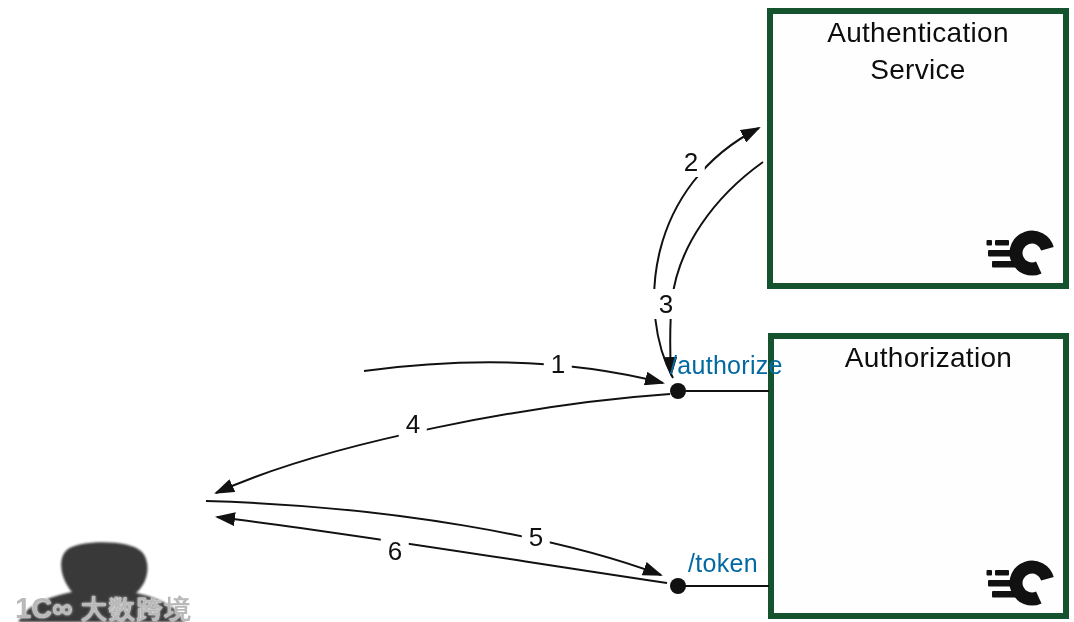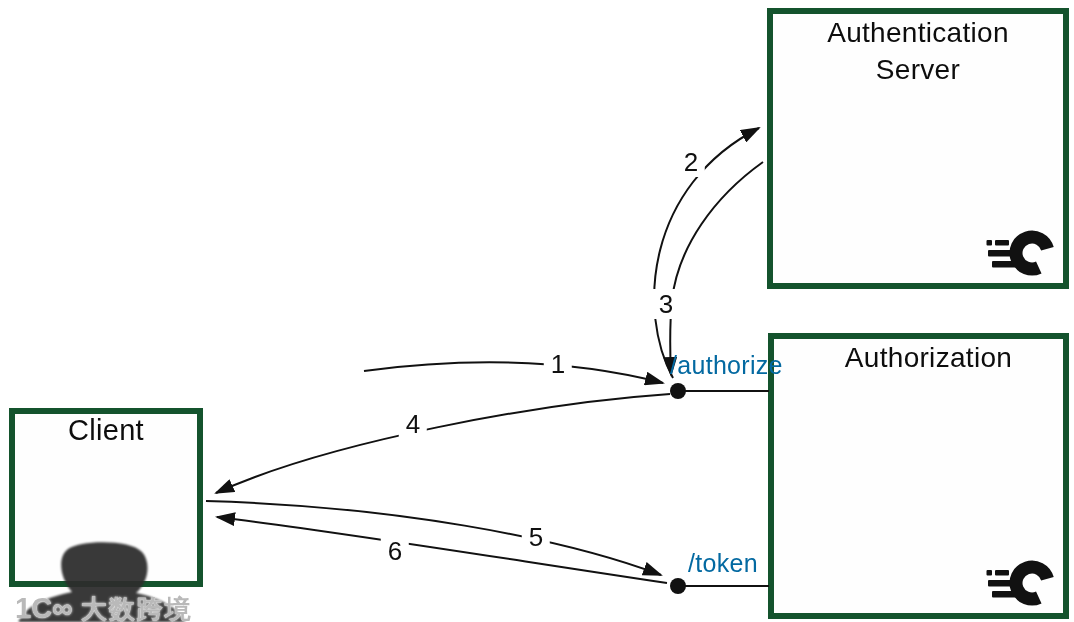--- a/index.html
+++ b/index.html
@@ -36,29 +36,26 @@
     text-shadow:0 0 3px rgba(255,255,255,0.95), 0 0 1px rgba(255,255,255,0.9);
     margin-left:12px;
   }
   .watermark-logo { font-size:29px; letter-spacing:0; margin-right:8px; }
 </style>
 </head>
 <body>
 
 <div class="canvas">
 
-  <div class="box box-client">
-    <span class="node-label">Client</span>
-  </div>
 
 
   <div class="box box-authsvc">
     <div class="node-label two-line">
       <span>Authentication</span>
-      <span>Server</span>
+      <span>Service</span>
     </div>
     <svg class="brand-logo" viewBox="0 0 72 48">
       <g fill="#111111">
         <rect x="1.5" y="10" width="5.5" height="5.5" rx="1"></rect>
         <rect x="10" y="10" width="14" height="5.5" rx="1"></rect>
         <rect x="3" y="20" width="26" height="6.5" rx="1"></rect>
         <rect x="7" y="31" width="24" height="6.5" rx="1"></rect>
       </g>
       <g transform="rotate(10 47 23)">
         <path d="M 56.2 36.1 A 16 16 0 1 1 61.5 16.2" fill="none" stroke="#111111" stroke-width="13"></path>

